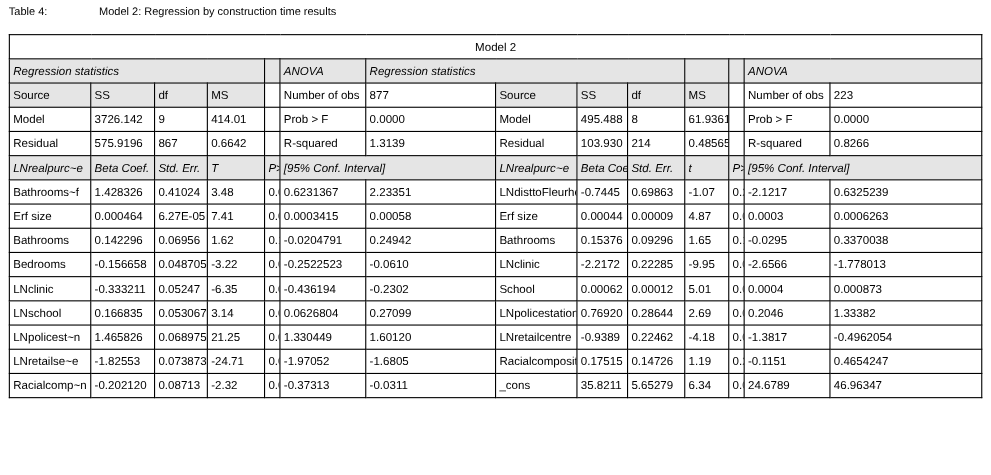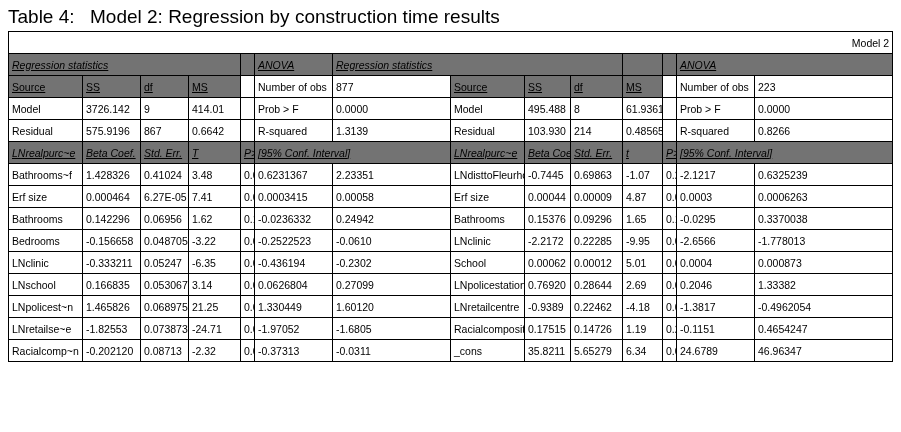--- a/index.html
+++ b/index.html
@@ -11,21 +11,21 @@
     width: 901px;
     height: 432px;
     font-family: "Liberation Sans", sans-serif;
     color: #000000;
     overflow: hidden;
   }
   #caption {
     position: absolute;
     left: 8px;
     top: 6px;
-    font-size: 19px;
+    font-size: 10px;
     white-space: nowrap;
   }
   #caption .cap-label {
     display: inline-block;
     width: 82px;
   }
   #caption .cap-text {
     display: inline-block;
   }
   #table-wrap {
@@ -43,31 +43,30 @@
   table.main td {
     border: 1px solid #000000;
     padding: 2px 3px;
     vertical-align: middle;
     height: 17px;
     line-height: 12px;
     overflow: hidden;
     white-space: nowrap;
   }
   td.shaded {
-    background: #737373;
-    text-decoration: underline;
+    background: #e5e5e5;
   }
   td.center { text-align: center; }
   td.italic { font-style: italic; }
   .spacer-col {
     border-top: none;
     border-bottom: none;
   }
   tr.group-title td {
-    text-align: right;
+    text-align: center;
     margin-left: 12px;
   }
 </style>
 </head>
 <body>
 
 <div id="caption">
   <span class="cap-label">Table 4:</span><span class="cap-text">Model 2: Regression by construction time results</span>
 </div>
 
@@ -206,21 +205,21 @@
       <td>0.000</td>
       <td>0.0003</td>
       <td>0.0006263</td>
     </tr>
     <tr>
       <td>Bathrooms</td>
       <td>0.142296</td>
       <td>0.06956</td>
       <td>1.62</td>
       <td>0.105</td>
-      <td>-0.0236332</td>
+      <td>-0.0204791</td>
       <td>0.24942</td>
       <td>Bathrooms</td>
       <td>0.15376</td>
       <td>0.09296</td>
       <td>1.65</td>
       <td>0.100</td>
       <td>-0.0295</td>
       <td>0.3370038</td>
     </tr>
     <tr>

